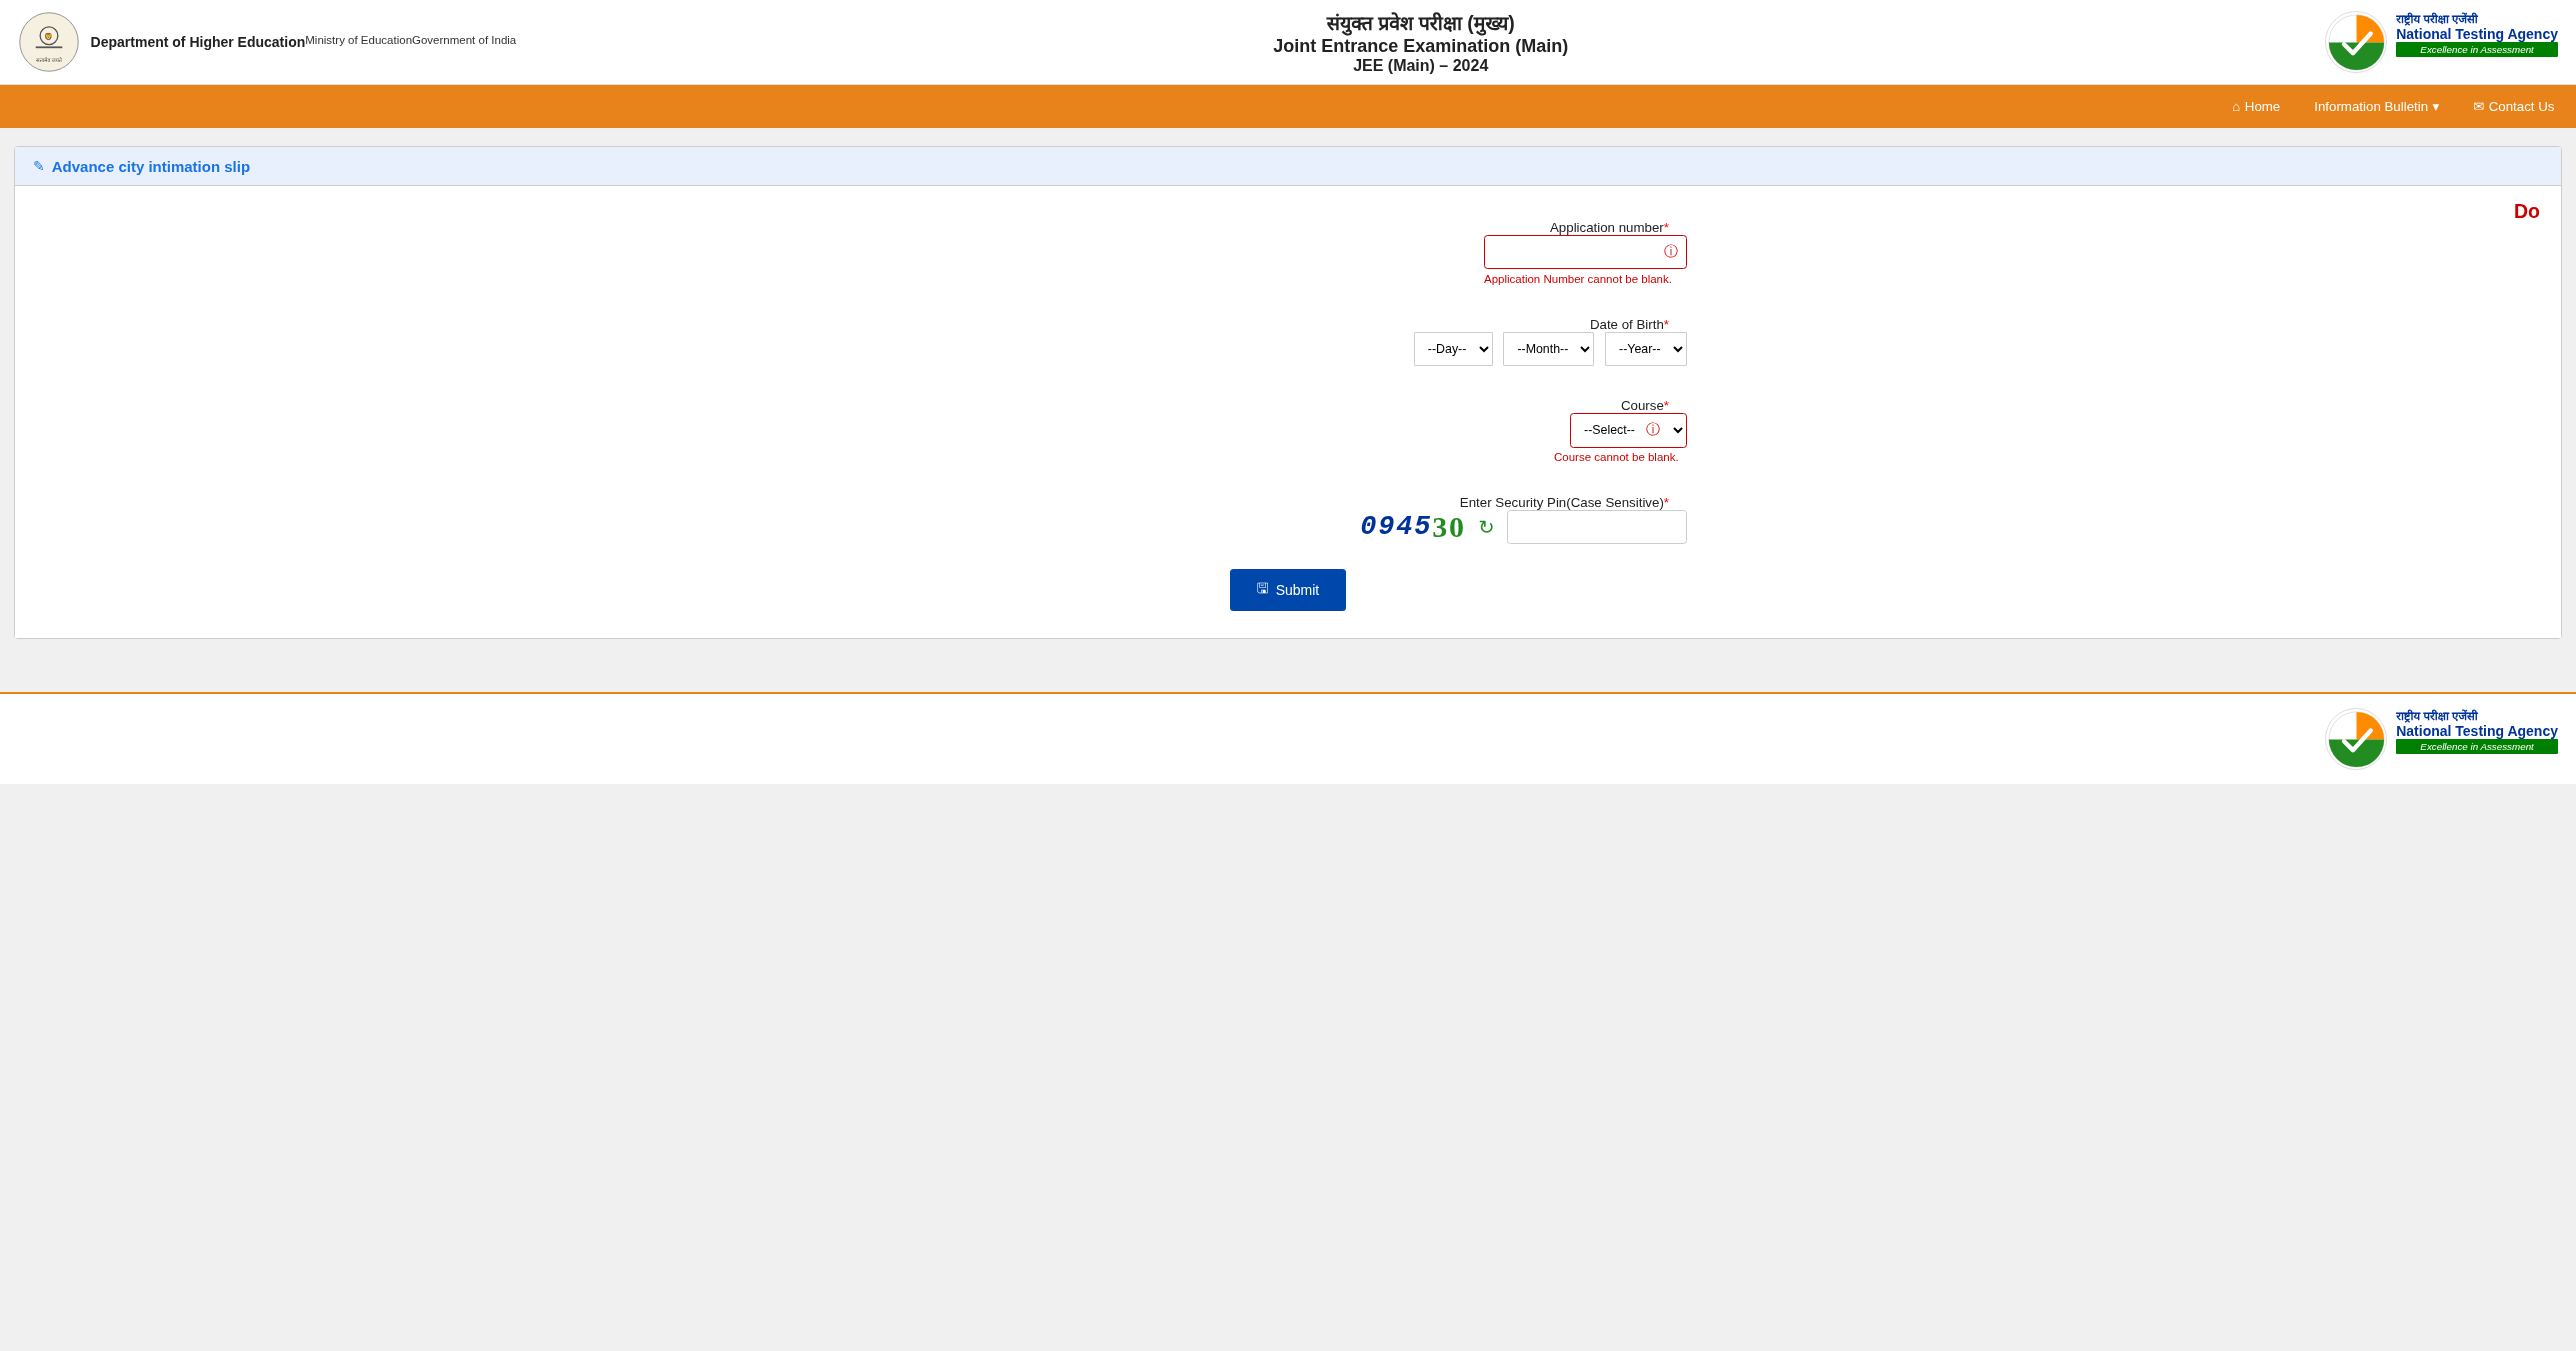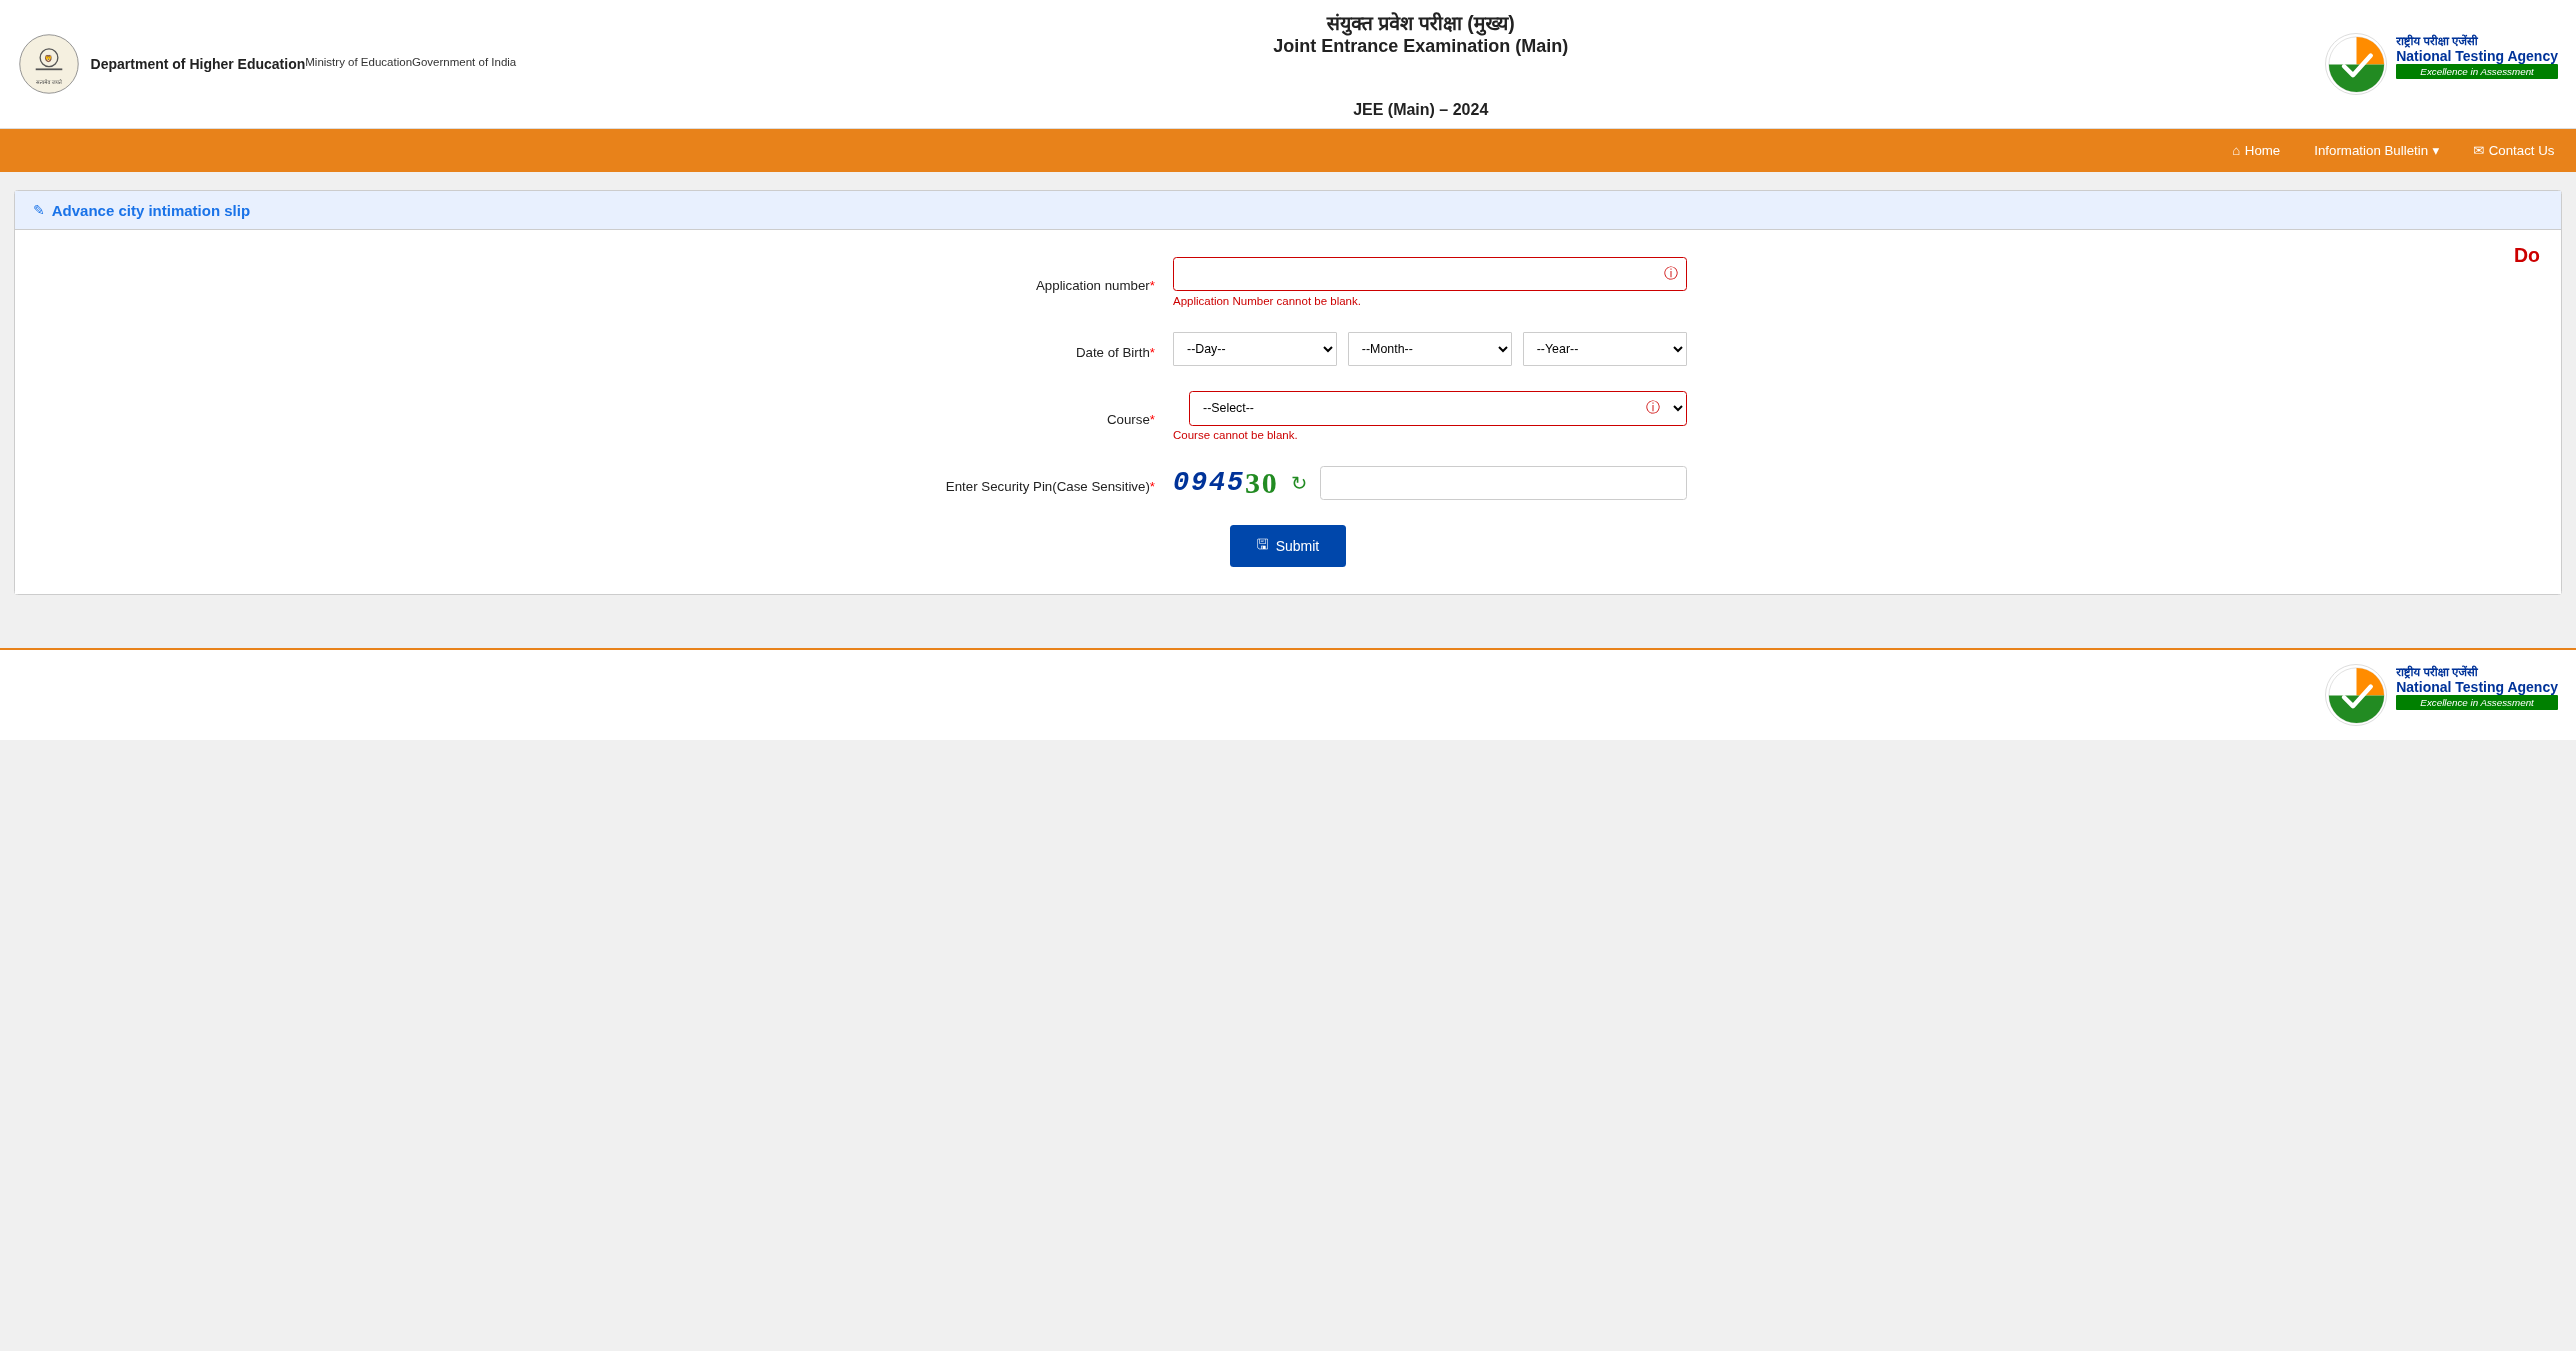--- a/index.html
+++ b/index.html
@@ -47,21 +47,20 @@
     }
     .header-center .eng-title {
       font-size: 18px;
       font-weight: bold;
       color: #222;
     }
     .header-center .year-title {
       font-size: 16px;
       font-weight: bold;
       color: #222;
-      margin-top: 44px;
     }
     .header-right {
       display: flex;
       align-items: center;
       gap: 7px;
     }
     .nta-circle {
       width: 62px;
       height: 62px;
       border-radius: 50%;
@@ -160,22 +159,23 @@
       font-weight: bold;
     }
 
     .form-area {
       max-width: 798px;
       margin: 0 auto;
     }
 
     .form-row {
       display: flex;
-      align-items: center;
+      align-items: flex-end;
       margin-bottom: 25px;
+      flex-direction: column;
     }
 
     .form-label {
       width: 284px;
       min-width: 284px;
       text-align: right;
       padding-right: 18px;
       padding-top: 7px;
       font-size: 13.3px;
       color: #222;

